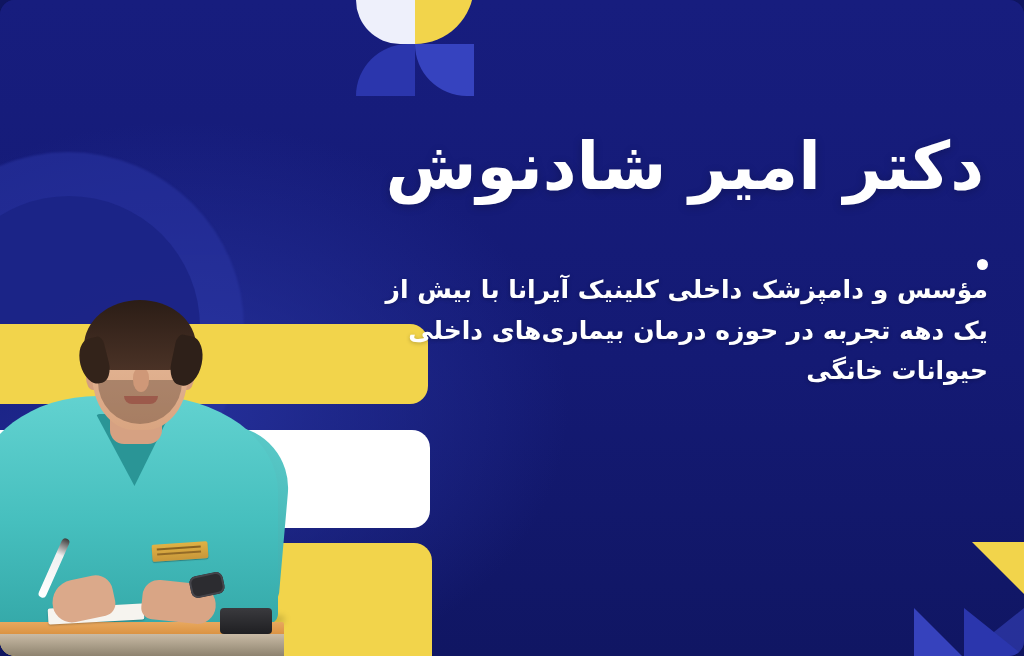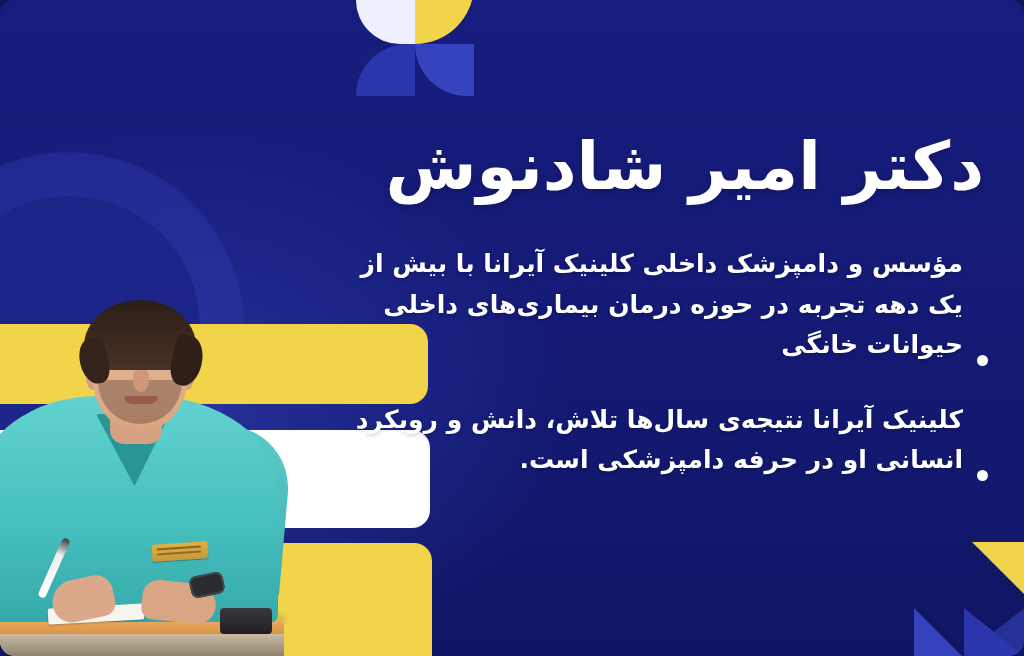--- a/index.html
+++ b/index.html
@@ -329,22 +329,22 @@
   }
 
   .bullets{
     position:absolute;
     right:36px; top:244px;
     width:640px;
     direction:rtl;
   }
   .bullet{
     display:flex;
-    flex-direction:row;
-    align-items:flex-end;
+    flex-direction:column;
+    align-items:flex-start;
     justify-content:flex-start;
     margin-bottom:34px;
   }
   .bullet .dot{
     flex:0 0 auto;
     width:11px; height:11px;
     border-radius:50%;
     background:#ffffff;
     margin-top:15px;
     margin-left:14px;
@@ -422,24 +422,20 @@
 
   <div class="headline">دکتر امیر شادنوش</div>
 
   <div class="bullets">
 
     <div class="bullet">
       <span class="dot"></span>
       <span class="btext">مؤسس و دامپزشک داخلی کلینیک آیرانا با بیش از یک دهه تجربه در حوزه درمان بیماری‌های داخلی حیوانات خانگی</span>
     </div>
 
-    <div class="bullet">
-      <span class="dot"></span>
-      <span class="btext">کلینیک آیرانا نتیجه‌ی سال‌ها تلاش، دانش و رویکرد انسانی او در حرفه دامپزشکی است.</span>
-    </div>
 
   </div>
 
   <div class="corner-mark">
     <div class="tri-blue-c"></div>
     <div class="tri-blue-b"></div>
     <div class="tri-blue-a"></div>
     <div class="tri-yellow"></div>
   </div>
 

